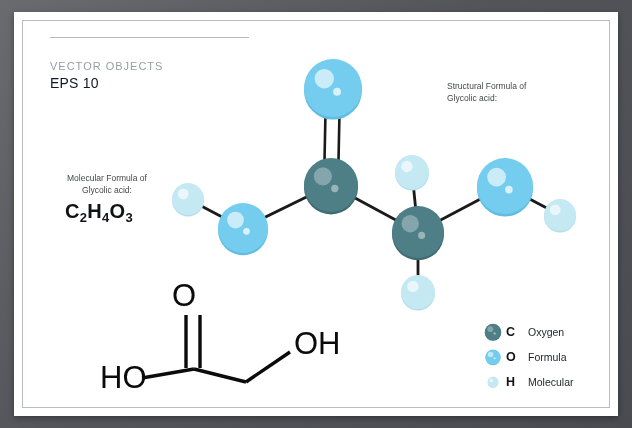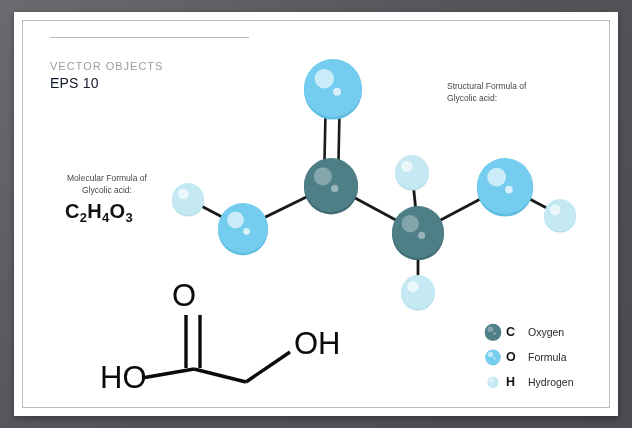--- a/index.html
+++ b/index.html
@@ -203,21 +203,21 @@
       </div>
       <div class="legend-row">
         <span class="legend-dot-wrap">
           <svg width="22" height="22" viewBox="0 0 22 22">
             <circle cx="11" cy="11.5" r="5.4" fill="#b3dfeb"></circle>
             <circle cx="11" cy="11" r="5.4" fill="#c5e9f2"></circle>
             <circle cx="9.3" cy="9.3" r="1.9" fill="#ffffff" opacity="0.6"></circle>
           </svg>
         </span>
         <span class="legend-symbol">H</span>
-        <span class="legend-label">Hydrogen</span>
+        <span class="legend-label">Molecular</span>
       </div>
     </div>
 
     <svg class="skeletal-svg" viewBox="0 0 270 125">
       <g stroke="#0b0b0b" stroke-width="3.4" fill="none" stroke-linecap="butt">
 
         <line x1="112" y1="45" x2="112" y2="98"></line>
         <line x1="126" y1="45" x2="126" y2="98"></line>
 
         <line x1="68" y1="108" x2="120" y2="99"></line>

